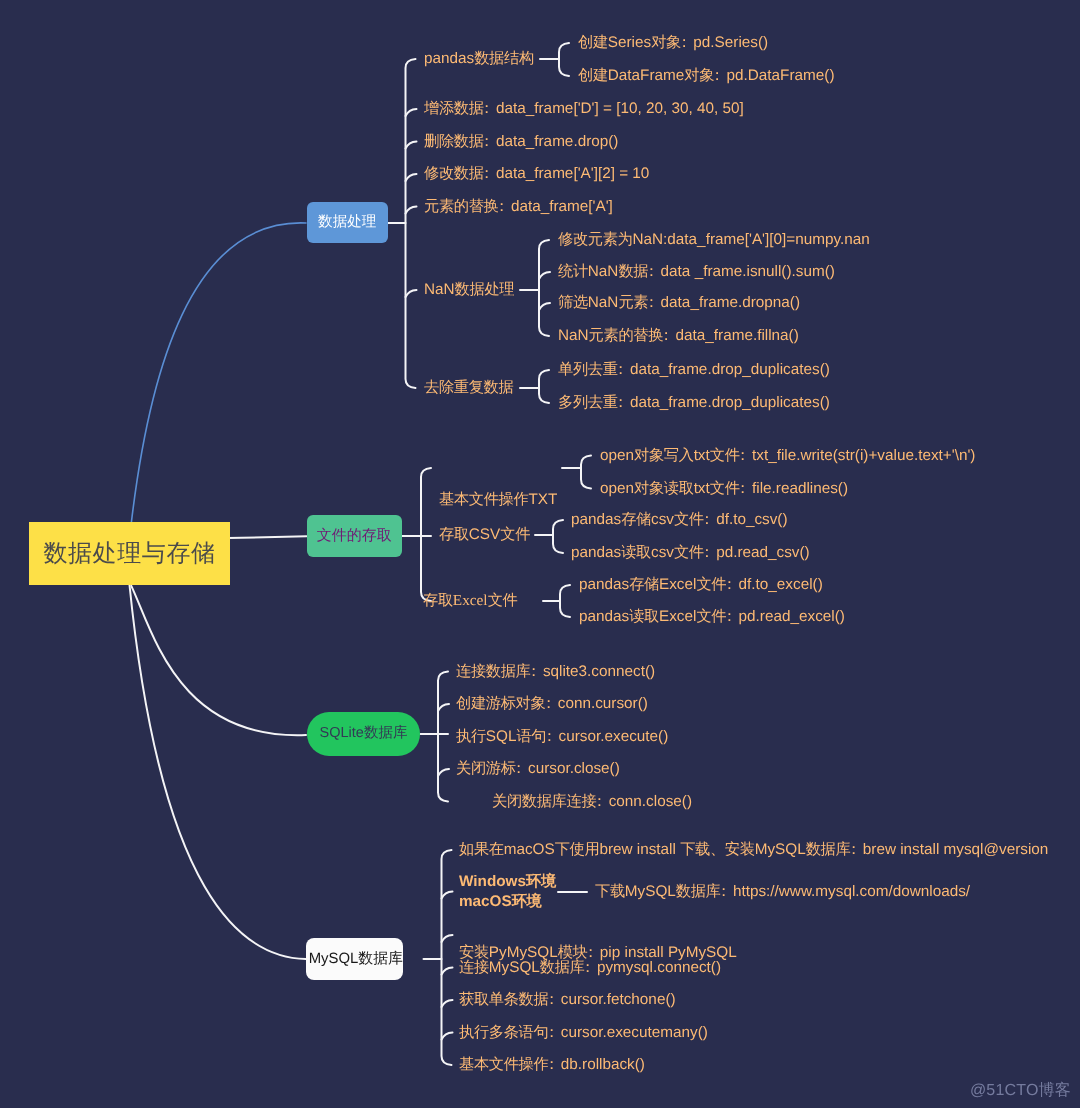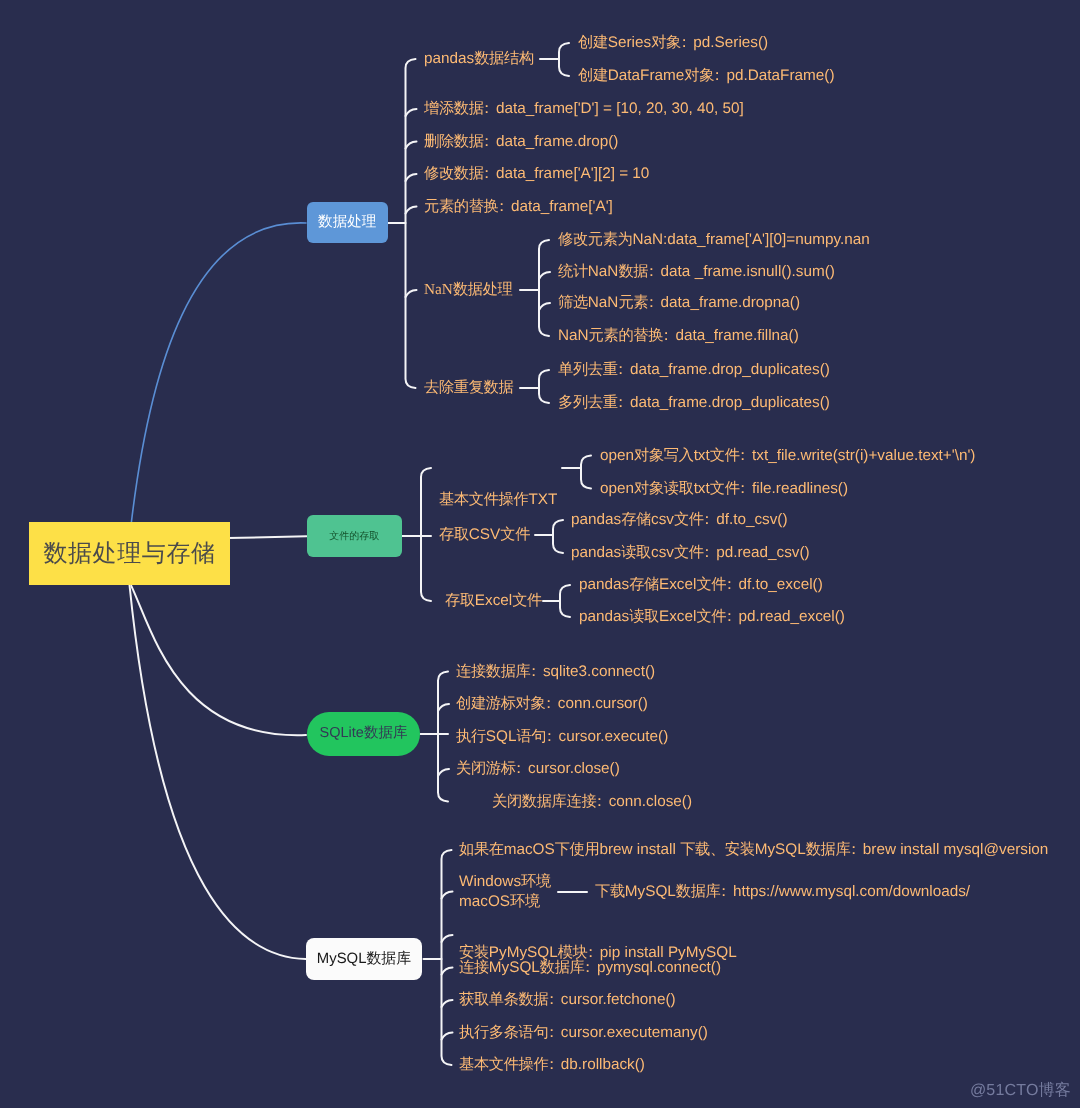--- a/index.html
+++ b/index.html
@@ -68,41 +68,41 @@
         <span>数据处理与存储</span>
       </div>
       <div class="node branch-node" style="left: 306.5px; top: 202.3px; width: 81.5px; height: 41.2px; background: rgb(94, 151, 216); color: rgb(255, 255, 255); border-radius: 6px; font-size: 14.6px;">
         <span>数据处理</span>
       </div>
       <div class="leaf" style="left: 424px; top: 49px;"><span class="lat">pandas</span><span class="cjk">数据结构</span></div>
       <div class="leaf" style="left: 424px; top: 99px;"><span class="cjk">增添数据</span><span class="fwc">：</span><span class="lat">data_frame['D'] = [10, 20, 30, 40, 50]</span></div>
       <div class="leaf" style="left: 424px; top: 131.5px;"><span class="cjk">删除数据</span><span class="fwc">：</span><span class="lat">data_frame.drop()</span></div>
       <div class="leaf" style="left: 424px; top: 164px;"><span class="cjk">修改数据</span><span class="fwc">：</span><span class="lat">data_frame['A'][2] = 10</span></div>
       <div class="leaf" style="left: 424px; top: 196.5px;"><span class="cjk">元素的替换</span><span class="fwc">：</span><span class="lat">data_frame['A']</span></div>
-      <div class="leaf" style="left: 424px; top: 280px; font-family: Liberation Serif, serif;"><span class="lat">NaN</span><span class="cjk">数据处理</span></div>
+      <div class="leaf" style="left: 424px; top: 280px;"><span class="lat">NaN</span><span class="cjk">数据处理</span></div>
       <div class="leaf" style="left: 424px; top: 378px;"><span class="cjk">去除重复数据</span></div>
-      <div class="node branch-node" style="left: 306.5px; top: 515px; width: 95.5px; height: 42px; background: rgb(79, 195, 145); color: #14532d; border-radius: 6px; font-size: 10px;">
+      <div class="node branch-node" style="left: 306.5px; top: 515px; width: 95.5px; height: 42px; background: rgb(79, 195, 145); color: #701a75; border-radius: 6px; font-size: 15px;">
         <span>文件的存取</span>
       </div>
       <div class="leaf" style="left: 439px; top: 458px; margin-top: 32px;"><span class="cjk">基本文件操作</span><span class="lat">TXT</span></div>
       <div class="leaf" style="left: 439px; top: 525px;"><span class="cjk">存取</span><span class="lat">CSV</span><span class="cjk">文件</span></div>
-      <div class="leaf" style="left: 445px; top: 591px;"><span class="cjk">存取</span><span class="lat">Excel</span><span class="cjk">文件</span></div>
+      <div class="leaf" style="left: 423px; top: 591px; font-family: Liberation Serif, serif;"><span class="cjk">存取</span><span class="lat">Excel</span><span class="cjk">文件</span></div>
       <div class="node branch-node" style="left: 306.7px; top: 712.3px; width: 113.7px; height: 43.4px; background: #22c55e; color: rgb(51, 58, 85); border-radius: 22px; font-size: 14.5px;">
         <span>SQLite数据库</span>
       </div>
       <div class="leaf" style="left: 456px; top: 661.5px;"><span class="cjk">连接数据库</span><span class="fwc">：</span><span class="lat">sqlite3.connect()</span></div>
       <div class="leaf" style="left: 456px; top: 694px;"><span class="cjk">创建游标对象</span><span class="fwc">：</span><span class="lat">conn.cursor()</span></div>
       <div class="leaf" style="left: 456px; top: 726.5px;"><span class="cjk">执行</span><span class="lat">SQL</span><span class="cjk">语句</span><span class="fwc">：</span><span class="lat">cursor.execute()</span></div>
       <div class="leaf" style="left: 456px; top: 759px;"><span class="cjk">关闭游标</span><span class="fwc">：</span><span class="lat">cursor.close()</span></div>
       <div class="leaf" style="left: 456px; top: 791.5px; margin-left: 36px;"><span class="cjk">关闭数据库连接</span><span class="fwc">：</span><span class="lat">conn.close()</span></div>
-      <div class="node branch-node" style="left: 306px; top: 938px; width: 116px; height: 42px; background: rgb(251, 251, 251); color: rgb(25, 25, 25); border-radius: 8px; font-size: 14.9px;">
+      <div class="node branch-node" style="left: 306px; top: 938px; width: 97px; height: 42px; background: rgb(251, 251, 251); color: rgb(25, 25, 25); border-radius: 8px; font-size: 14.9px; justify-content: flex-end;">
         <span>MySQL数据库</span>
       </div>
       <div class="leaf" style="left: 459px; top: 840px;"><span class="cjk">如果在</span><span class="lat">macOS</span><span class="cjk">下使用</span><span class="lat">brew install </span><span class="cjk">下载、安装</span><span class="lat">MySQL</span><span class="cjk">数据库</span><span class="fwc">：</span><span class="lat">brew install mysql@version</span></div>
-      <div class="leaf" style="left: 459px; top: 871.5px;"><span class="lat">Windows</span><span class="cjk">环境</span><span class="lat">
+      <div class="leaf" style="left: 459px; top: 871.5px; font-weight: bold;"><span class="lat">Windows</span><span class="cjk">环境</span><span class="lat">
 macOS</span><span class="cjk">环境</span></div>
       <div class="leaf" style="left: 459px; top: 925px; margin-top: 18px;"><span class="cjk">安装</span><span class="lat">PyMySQL</span><span class="cjk">模块</span><span class="fwc">：</span><span class="lat">pip install PyMySQL</span></div>
       <div class="leaf" style="left: 459px; top: 957.5px;"><span class="cjk">连接</span><span class="lat">MySQL</span><span class="cjk">数据库</span><span class="fwc">：</span><span class="lat">pymysql.connect()</span></div>
       <div class="leaf" style="left: 459px; top: 990px;"><span class="cjk">获取单条数据</span><span class="fwc">：</span><span class="lat">cursor.fetchone()</span></div>
       <div class="leaf" style="left: 459px; top: 1022.5px;"><span class="cjk">执行多条语句</span><span class="fwc">：</span><span class="lat">cursor.executemany()</span></div>
       <div class="leaf" style="left: 459px; top: 1055px;"><span class="cjk">基本文件操作</span><span class="fwc">：</span><span class="lat">db.rollback()</span></div>
       <div class="leaf" style="left: 578px; top: 33px;"><span class="cjk">创建</span><span class="lat">Series</span><span class="cjk">对象</span><span class="fwc">：</span><span class="lat">pd.Series()</span></div>
       <div class="leaf" style="left: 578px; top: 66px;"><span class="cjk">创建</span><span class="lat">DataFrame</span><span class="cjk">对象</span><span class="fwc">：</span><span class="lat">pd.DataFrame()</span></div>
       <div class="leaf" style="left: 558px; top: 230px;"><span class="cjk">修改元素为</span><span class="lat">NaN:data_frame['A'][0]=numpy.nan</span></div>
       <div class="leaf" style="left: 558px; top: 262px;"><span class="cjk">统计</span><span class="lat">NaN</span><span class="cjk">数据</span><span class="fwc">：</span><span class="lat">data _frame.isnull().sum()</span></div>

